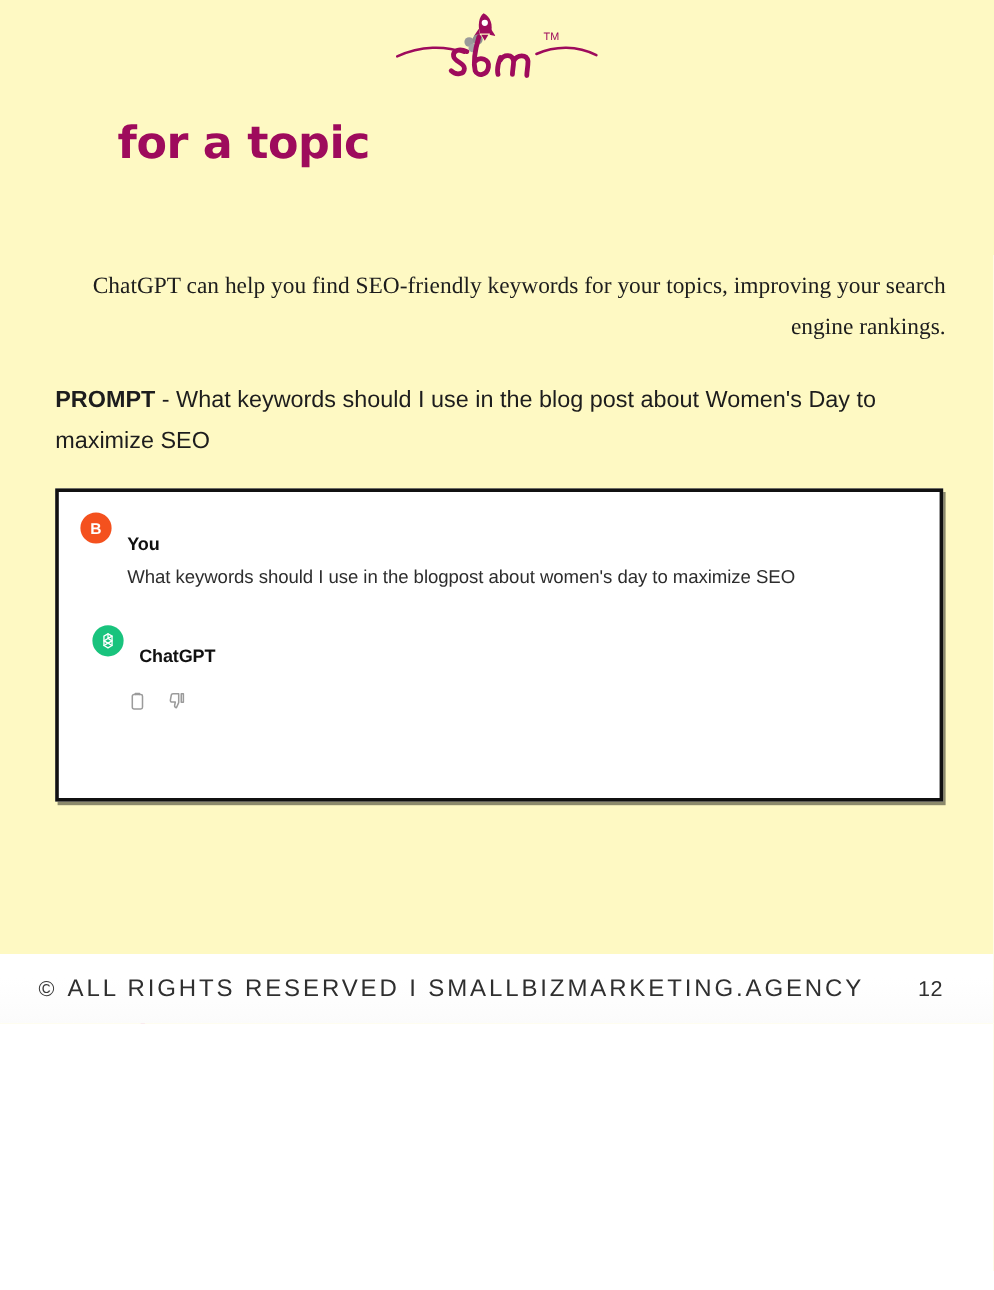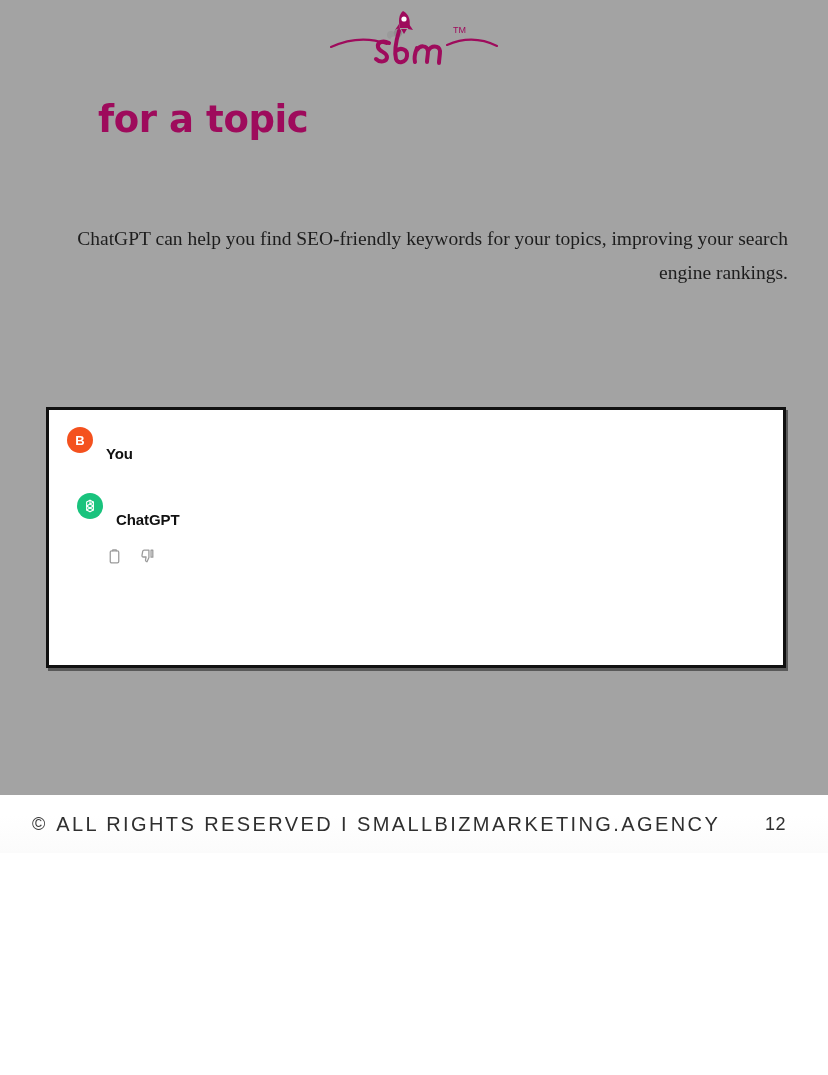--- a/index.html
+++ b/index.html
@@ -4,21 +4,21 @@
 <style>
   html, body {
     margin: 0;
     padding: 0;
     background: #ffffff;
   }
   .page {
     position: relative;
     width: 828px;
     height: 853px;
-    background: #a3a3a3;
+    background: #fef9c3;
     overflow: hidden;
     font-family: "Liberation Sans", sans-serif;
   }
 
   
   .logo-wrap {
     position: absolute;
     top: 6px;
     left: 0;
     width: 828px;
@@ -212,29 +212,31 @@
       <text x="124" y="26" font-family="Liberation Sans, sans-serif" font-size="9" fill="#9E0B5C">TM</text>
     </svg>
   </div>
 
   <div class="title">
     <span class="l2">for a topic</span>
   </div>
 
   <div class="intro">ChatGPT can help you find SEO-friendly keywords for your topics, improving your search engine rankings.</div>
 
+  <div class="prompt"><b>PROMPT</b><span> - </span><span>What keywords should I use in the blog post about Women's Day to maximize SEO</span></div>
 
   <div class="chatbox">
 
     <div class="msg user">
       <div class="avatar user">
         <span>B</span>
       </div>
       <div class="msg-body">
         <div class="msg-name">You</div>
+        <div class="msg-text">What keywords should I use in the blogpost about women's day to maximize SEO</div>
       </div>
     </div>
 
     <div class="msg bot">
       <div class="avatar bot">
         <svg width="18" height="18" viewBox="0 0 24 24">
           <path fill="none" stroke="#ffffff" stroke-width="1.5" stroke-linejoin="round" stroke-linecap="round" d="M12 4.2 L16.5 6.8 L16.5 12 L12 14.6 L7.5 12 L7.5 6.8 Z"></path>
           <path fill="none" stroke="#ffffff" stroke-width="1.5" stroke-linejoin="round" stroke-linecap="round" d="M12 9.4 L16.5 12 L16.5 17.2 L12 19.8 L7.5 17.2 L7.5 12 Z"></path>
           <path fill="none" stroke="#ffffff" stroke-width="1.4" stroke-linecap="round" d="M12 4.2 L12 9.4 M16.5 6.8 L12 9.4 M7.5 17.2 L12 14.6 M12 14.6 L16.5 17.2"></path>
         </svg>

